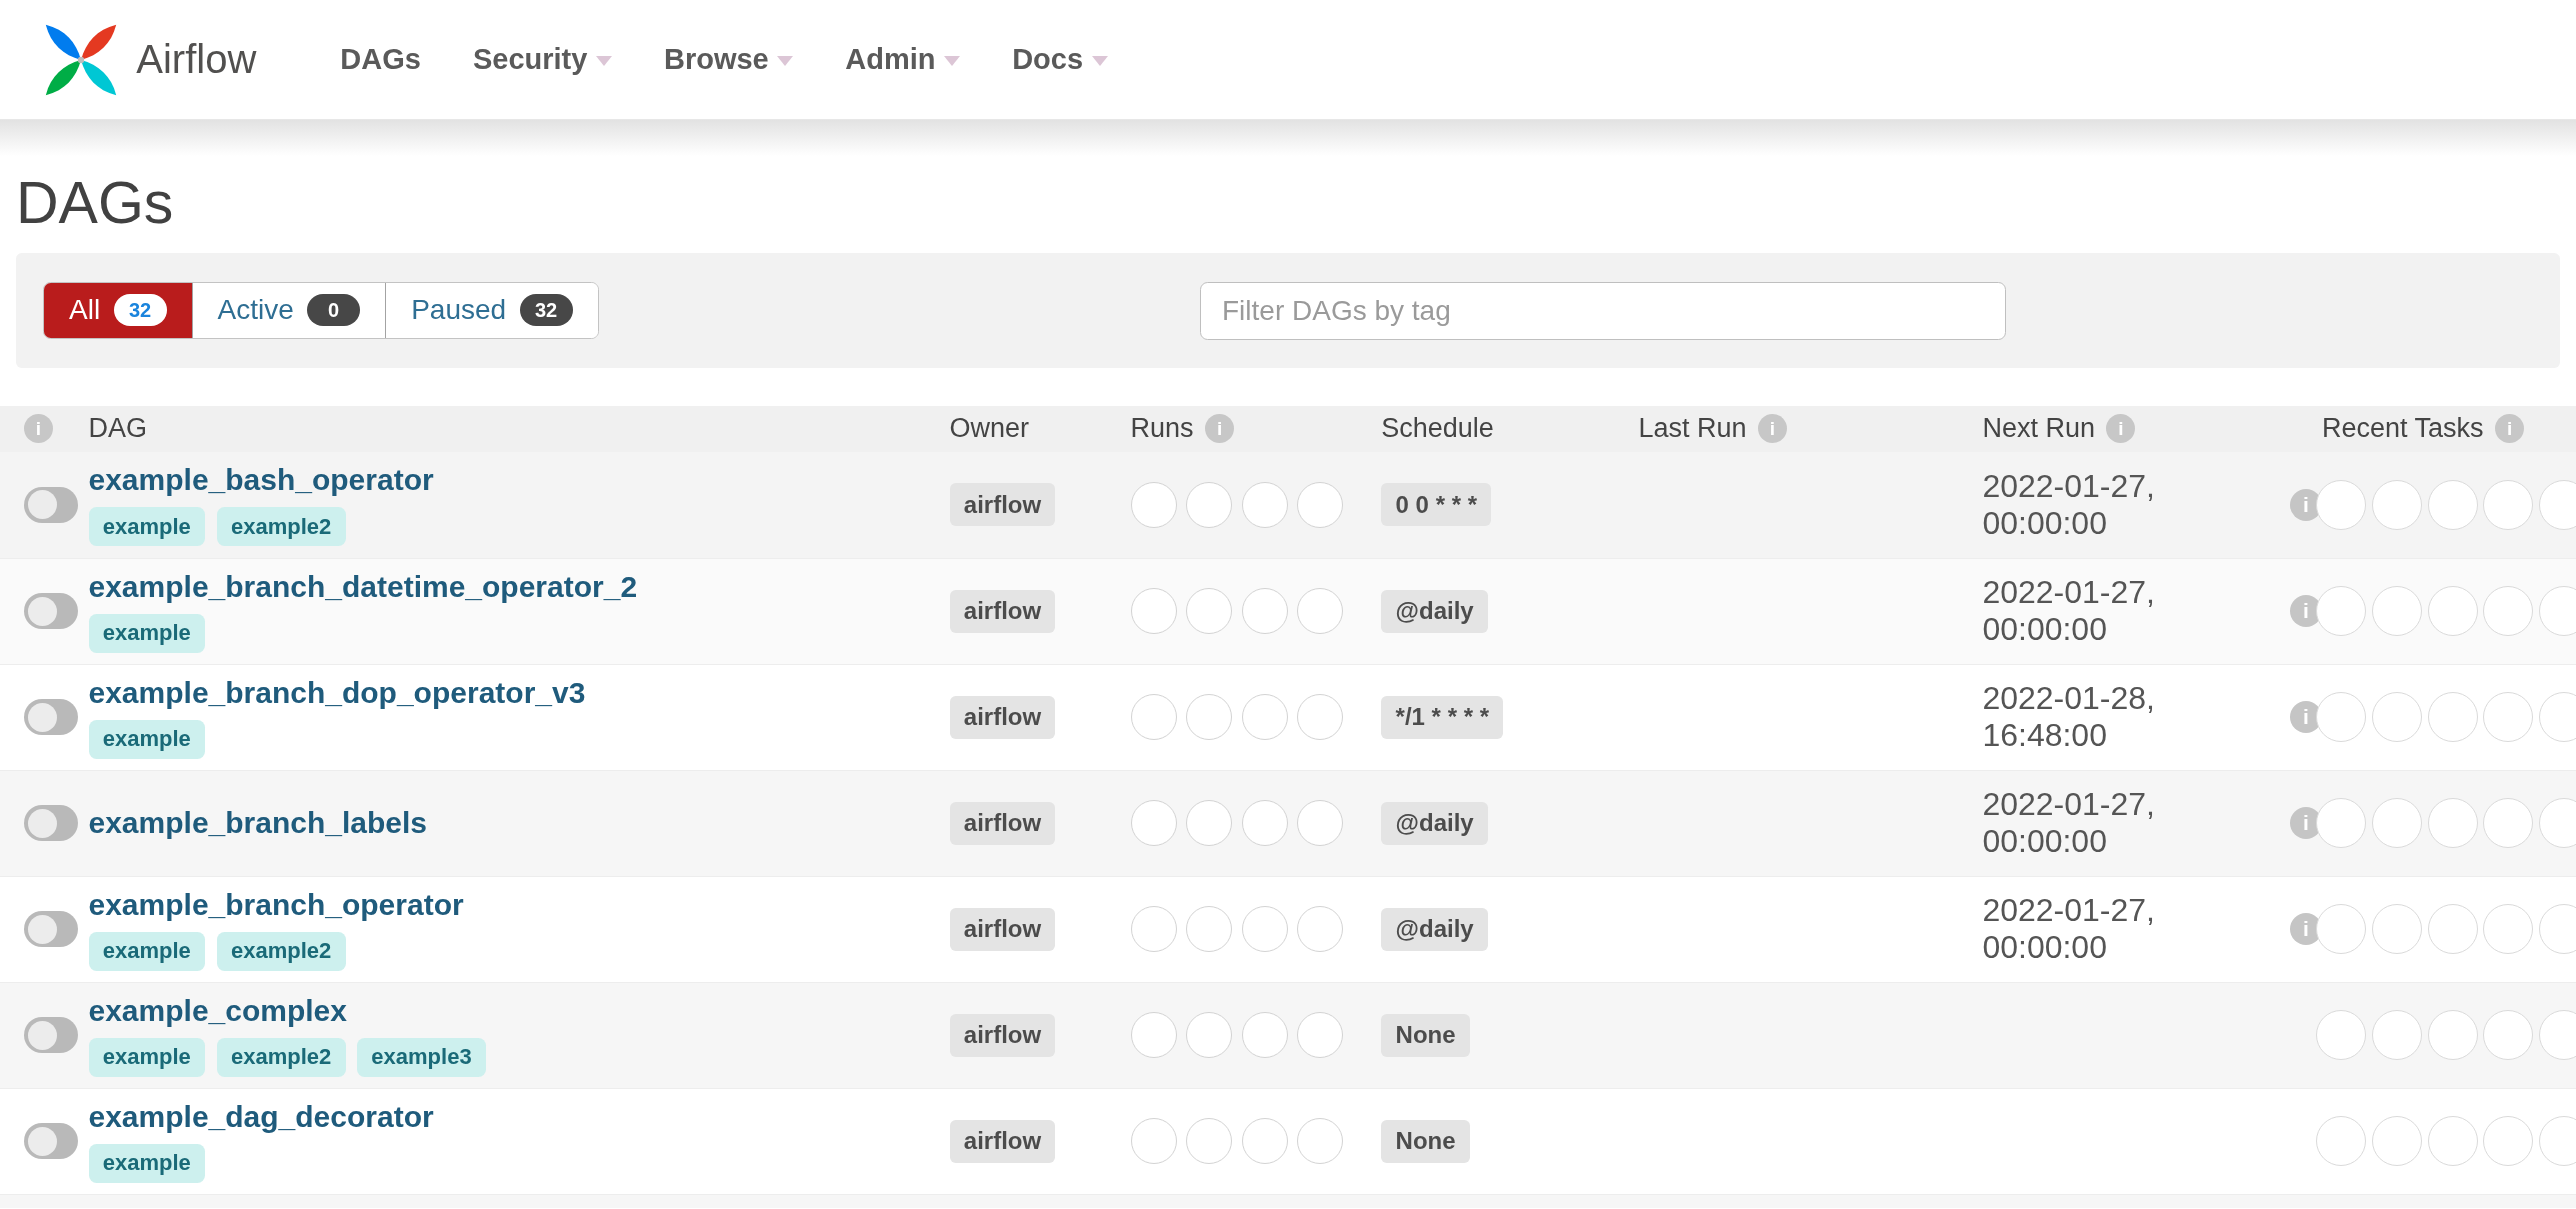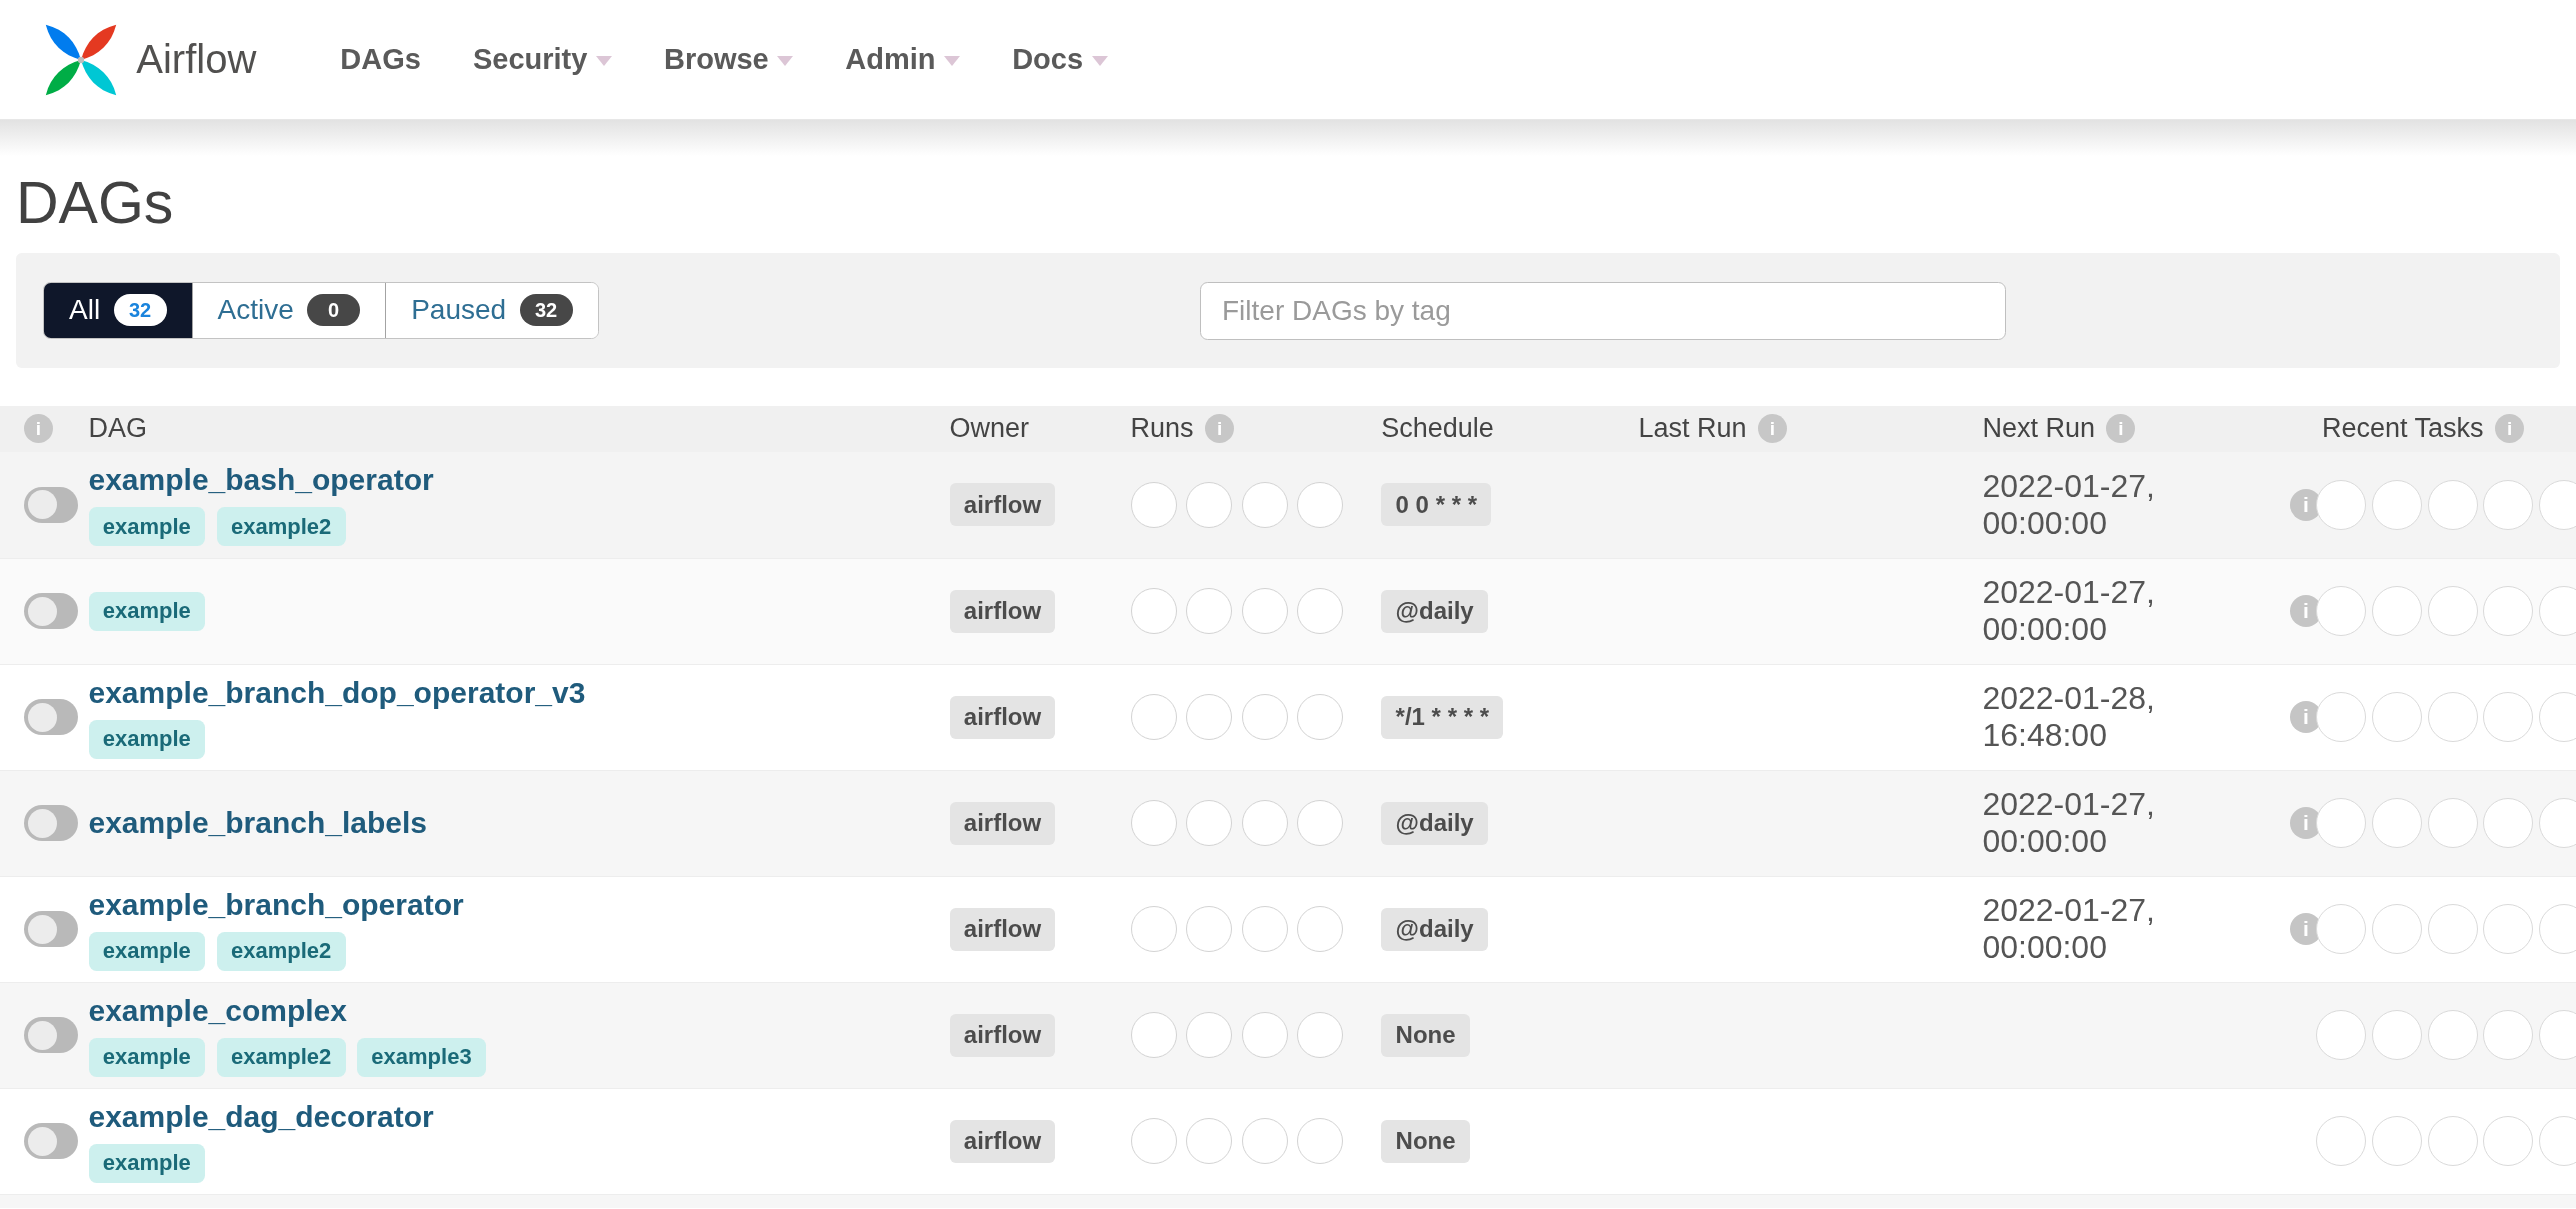--- a/index.html
+++ b/index.html
@@ -25,21 +25,21 @@
 
   
   .filter-panel { position: relative; margin: 0 16px; height: 115px; background: #f2f2f2;
     border-radius: 5.7px; }
   .tab-group { position: absolute; left: 27px; top: 29px; height: 57px; display: flex;
     border: 1px solid #c3c3c3; border-radius: 7.6px; background: #fff; overflow: hidden; }
   .tab { display: flex; align-items: center; gap: 13.4px; padding: 0 25px; background: #fff;
     border: none; border-left: 1px solid #a3a3a3; font-size: 28px; color: #2e6e93;
     cursor: pointer; font-family: inherit; }
   .tab:first-child { border-left: none; }
-  .tab.active { background: #0f172a; color: #fff; }
+  .tab.active { background: #b91c1c; color: #fff; }
   .count-badge { display: inline-block; min-width: 53px; padding: 4.8px 14.3px; border-radius: 23px;
     background: #474747; color: #fff; font-size: 20px; font-weight: bold; text-align: center; }
   .tab.active .count-badge { background: #fff; color: #1a84dd; }
   .tag-filter { position: absolute; left: 1184px; top: 29px; width: 806px; height: 58px;
     border: 1px solid #bfbfbf; border-radius: 7.6px; padding: 0 21px; font-size: 28px;
     color: #444; font-family: inherit; background: #fff; }
   .tag-filter::placeholder { color: #9a9a9a; }
 
   
   .dag-table { margin-top: 38px; width: 2576px; }
@@ -229,20 +229,21 @@
   </div>
 
   <div class="dag-row">
     <div class="col-toggle">
       <div class="toggle">
             <div class="knob"></div>
           </div>
     </div>
     <div class="col-dag">
       <div class="dag-cell-inner">
+        <a href="#" class="dag-name">example_branch_datetime_operator_2</a>
         <div class="tag-list">
               <span class="tag-pill">example</span>
             </div>
       </div>
     </div>
     <div class="col-owner"><span class="owner-badge">airflow</span></div>
     <div class="col-runs">
           <div class="circle-strip">
             <span class="run-circle"></span>
             <span class="run-circle"></span>

